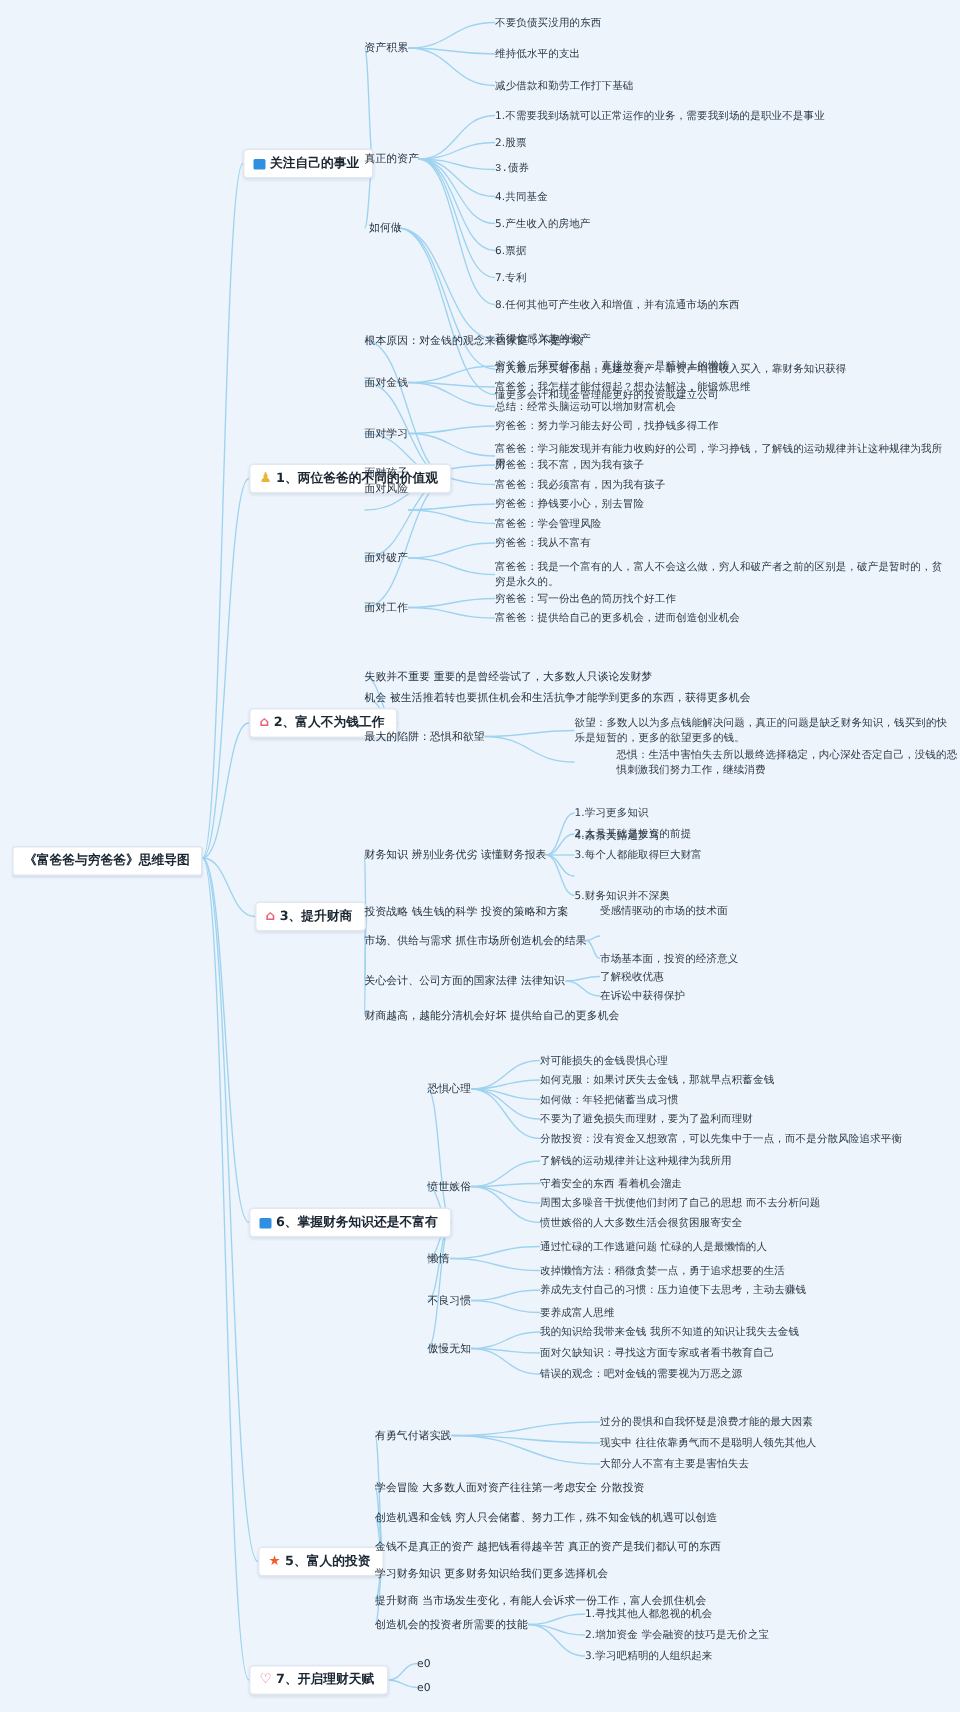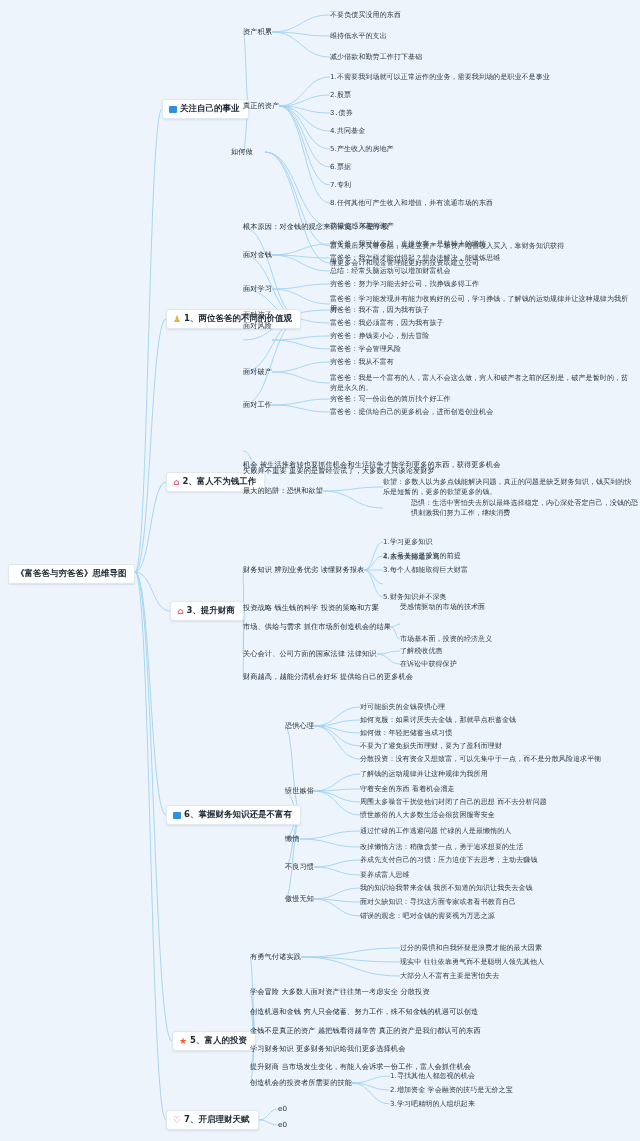--- a/index.html
+++ b/index.html
@@ -171,21 +171,21 @@
       <div class="node leaf wrap" style="left: 330px; top: 52px; max-width: 304px;"><span>减少借款和勤劳工作打下基础</span></div>
       <div class="node leaf mid" style="left: 243px; top: 101px;"><span>真正的资产</span></div>
       <div class="node leaf wrap" style="left: 330px; top: 72px; max-width: 304px;"><span>1.不需要我到场就可以正常运作的业务，需要我到场的是职业不是事业</span></div>
       <div class="node leaf wrap" style="left: 330px; top: 90px; max-width: 304px;"><span>2.股票</span></div>
       <div class="node leaf wrap" style="left: 330px; top: 108px; max-width: 304px; font-family: Liberation Mono, monospace;"><span>3.债券</span></div>
       <div class="node leaf wrap" style="left: 330px; top: 126px; max-width: 304px;"><span>4.共同基金</span></div>
       <div class="node leaf wrap" style="left: 330px; top: 144px; max-width: 304px;"><span>5.产生收入的房地产</span></div>
       <div class="node leaf wrap" style="left: 330px; top: 162px; max-width: 304px;"><span>6.票据</span></div>
       <div class="node leaf wrap" style="left: 330px; top: 180px; max-width: 304px;"><span>7.专利</span></div>
       <div class="node leaf wrap" style="left: 330px; top: 198px; max-width: 304px;"><span>8.任何其他可产生收入和增值，并有流通市场的东西</span></div>
-      <div class="node leaf mid" style="left: 231px; top: 147px;"><span>如何做</span></div>
+      <div class="node leaf mid" style="left: 246px; top: 147px;"><span>如何做</span></div>
       <div class="node leaf wrap" style="left: 330px; top: 221px; max-width: 304px;"><span>获得你感兴趣的资产</span></div>
       <div class="node leaf wrap" style="left: 330px; top: 241px; max-width: 304px;"><span>富人最后才买奢侈品，先建立资产，靠资产增值收入买入，靠财务知识获得</span></div>
       <div class="node leaf wrap" style="left: 330px; top: 258px; max-width: 304px;"><span>懂更多会计和现金管理能更好的投资或建立公司</span></div>
       <div class="node topic-node" style="left: 166px; top: 309px;">
         <span class="ic ic-medal">♟</span>
         <span>1、两位爸爸的不同的价值观</span>
       </div>
       <div class="node leaf mid" style="left: 243px; top: 222px;"><span>根本原因：对金钱的观念来自家庭，不是学校</span></div>
       <div class="node leaf mid" style="left: 243px; top: 250px;"><span>面对金钱</span></div>
       <div class="node leaf wrap" style="left: 330px; top: 239px; max-width: 304px;"><span>穷爸爸：我可付不起，直接放弃，是精神上的懒惰</span></div>
@@ -203,21 +203,21 @@
       <div class="node leaf mid" style="left: 243px; top: 367px;"><span>面对破产</span></div>
       <div class="node leaf wrap" style="left: 330px; top: 357px; max-width: 304px;"><span>穷爸爸：我从不富有</span></div>
       <div class="node leaf wrap" style="left: 330px; top: 373px; max-width: 304px;"><span>富爸爸：我是一个富有的人，富人不会这么做，穷人和破产者之前的区别是，破产是暂时的，贫穷是永久的。</span></div>
       <div class="node leaf mid" style="left: 243px; top: 400px;"><span>面对工作</span></div>
       <div class="node leaf wrap" style="left: 330px; top: 394px; max-width: 304px;"><span>穷爸爸：写一份出色的简历找个好工作</span></div>
       <div class="node leaf wrap" style="left: 330px; top: 407px; max-width: 304px;"><span>富爸爸：提供给自己的更多机会，进而创造创业机会</span></div>
       <div class="node topic-node" style="left: 166px; top: 472px;">
         <span class="ic ic-house">⌂</span>
         <span>2、富人不为钱工作</span>
       </div>
-      <div class="node leaf mid" style="left: 243px; top: 446px; margin-top: 20px;"><span>失败并不重要 重要的是曾经尝试了，大多数人只谈论发财梦</span></div>
+      <div class="node leaf mid" style="left: 243px; top: 446px;"><span>失败并不重要 重要的是曾经尝试了，大多数人只谈论发财梦</span></div>
       <div class="node leaf mid" style="left: 243px; top: 460px;"><span>机会 被生活推着转也要抓住机会和生活抗争才能学到更多的东西，获得更多机会</span></div>
       <div class="node leaf mid" style="left: 243px; top: 486px;"><span>最大的陷阱：恐惧和欲望</span></div>
       <div class="node leaf wrap" style="left: 383px; top: 477px; max-width: 251px;"><span>欲望：多数人以为多点钱能解决问题，真正的问题是缺乏财务知识，钱买到的快乐是短暂的，更多的欲望更多的钱。</span></div>
       <div class="node leaf wrap" style="left: 383px; top: 498px; max-width: 251px; margin-left: 28px;"><span>恐惧：生活中害怕失去所以最终选择稳定，内心深处否定自己，没钱的恐惧刺激我们努力工作，继续消费</span></div>
       <div class="node topic-node" style="left: 170px; top: 601px;">
         <span class="ic ic-house">⌂</span>
         <span>3、提升财商</span>
       </div>
       <div class="node leaf mid" style="left: 243px; top: 565px;"><span>财务知识 辨别业务优劣 读懂财务报表</span></div>
       <div class="node leaf wrap" style="left: 383px; top: 537px; max-width: 251px;"><span>1.学习更多知识</span></div>

